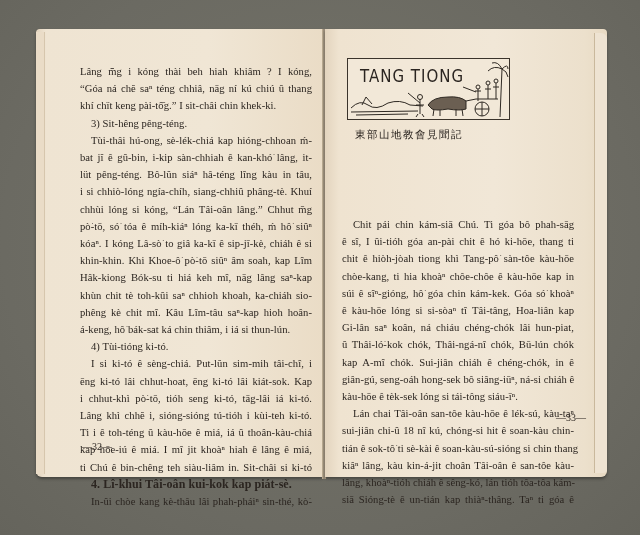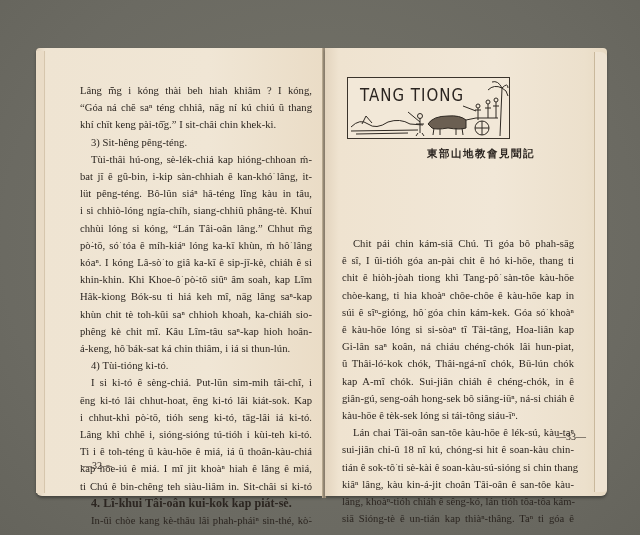--- a/index.html
+++ b/index.html
@@ -7,21 +7,21 @@
       width: 640px; height: 535px; overflow: hidden;
       background: #6f6e66;
       position: relative;
       font-family: "Liberation Serif", "DejaVu Serif", serif;
     }
     .backdrop {
       position: absolute; inset: 0;
       background: radial-gradient(ellipse at 50% 45%, #757469 0%, #6b6a62 70%, #65645c 100%);
     }
     .book {
-      position: absolute; left: 36px; top: 48px; width: 572px; height: 318px;
+      position: absolute; left: 36px; top: 29px; width: 572px; height: 318px;
     }
     .page {
       position: absolute; top: 0; height: 448px;
       background: #efe4d2;
       box-shadow: 0 2px 3px rgba(0,0,0,0.35);
     }
     .page.left {
       left: 0; width: 287px;
       border-radius: 4px 0 0 6px;
       background: linear-gradient(to right, #e2d3bd 0px, #efe4d2 10px, #f0e6d5 60%, #eadcc6 100%);
@@ -67,22 +67,22 @@
       position: absolute; left: 22px; top: 29px; width: 161px; height: 60px;
       border: 1.5px solid #3a332b;
       background: #f2e8d8;
     }
     .illus-title {
       position: absolute; left: 12px; top: 8px;
       font-family: "DejaVu Sans", sans-serif; font-size: 15px; letter-spacing: 1px;
       color: #2a2420; transform: scaleY(1.15);
     }
     .subtitle-cn {
-      position: absolute; left: 30px; top: 99px; width: 180px; text-align: right;
-      font-size: 10.5px; letter-spacing: 1.5px; color: #2b2520; font-weight: bold;
+      position: absolute; left: 30px; top: 99px; width: 180px; text-align: left;
+      font-size: 10.5px; letter-spacing: 1.5px; color: #2b2520; font-weight: normal;
     }
   </style>
 </head>
 <body>
 
 <div class="backdrop"></div>
 
 <div class="book">
 
   <div class="page left">
@@ -90,21 +90,21 @@
     <div class="text-block">
       <span class="line">Lâng m̄̄g i kóng thài beh hiah khiâm ?  I kóng,</span>
       <span class="line">“Góa ná chĕ saⁿ téng chhiâ, nāg ní kú chiú û thang</span>
       <span class="line last">khí chït keng pài-tô̄g.”  I sit-châi chin khek-ki.</span>
       <span class="line heading">3)  Sit-hêng pêng-téng.</span>
       <span class="line indent">Tùi-thâi hú-ong, sè-lék-chiá kap hióng-chhoan ḿ-</span>
       <span class="line">bat jĭ ê gû-bin, i-kip sàn-chhiah ê kan-khó͘ lâng, it-</span>
       <span class="line">lüt pêng-téng.  Bô-lŭn siáⁿ hâ-téng lîng kàu in tâu,</span>
       <span class="line">i si chhiò-lóng ngía-chíh, siang-chhiû phâng-tè.  Khuí</span>
       <span class="line">chhùi lóng si kóng, “Lán Tâi-oân lâng.”  Chhut m̄g</span>
-      <span class="line">pò͘-tō, só͘ tóa ê míh-kiáⁿ lóng ka-kī khùn, ḿ hô͘ lâng</span>
+      <span class="line">pò͘-tō, só͘ tóa ê míh-kiáⁿ lóng ka-kī théh, ḿ hô͘ siûⁿ</span>
       <span class="line">kóaⁿ.  I kóng Lâ-sò͘ to giâ ka-kī ê sip-jī-kè, chiáh ê si</span>
       <span class="line">khin-khin.  Khi Khoe-ô͘ pò͘-tō siûⁿ âm soah, kap Lîm</span>
       <span class="line">Hâk-kiong Bók-su ti hiá keh mî, nāg lâng saⁿ-kap</span>
       <span class="line">khùn chit tè toh-kûi saⁿ chhioh  khoah, ka-chiáh sio-</span>
       <span class="line">phêng kè chit mî.  Kâu Lîm-tâu saⁿ-kap hioh hoân-</span>
       <span class="line last">á-keng, hô͘ bák-sat ká chin thiâm, i iá si thun-lún.</span>
       <span class="line heading">4)  Tùi-tióng ki-tó.</span>
       <span class="line indent">I si ki-tó ê sèng-chiá.  Put-lŭn sim-mih tâi-chî, i</span>
       <span class="line">ēng ki-tó lâi chhut-hoat, ēng ki-tó lâi kiát-sok.  Kap</span>
       <span class="line">i chhut-khì pò͘-tō, tióh seng ki-tó, tāg-lâi iá ki-tó.</span>

